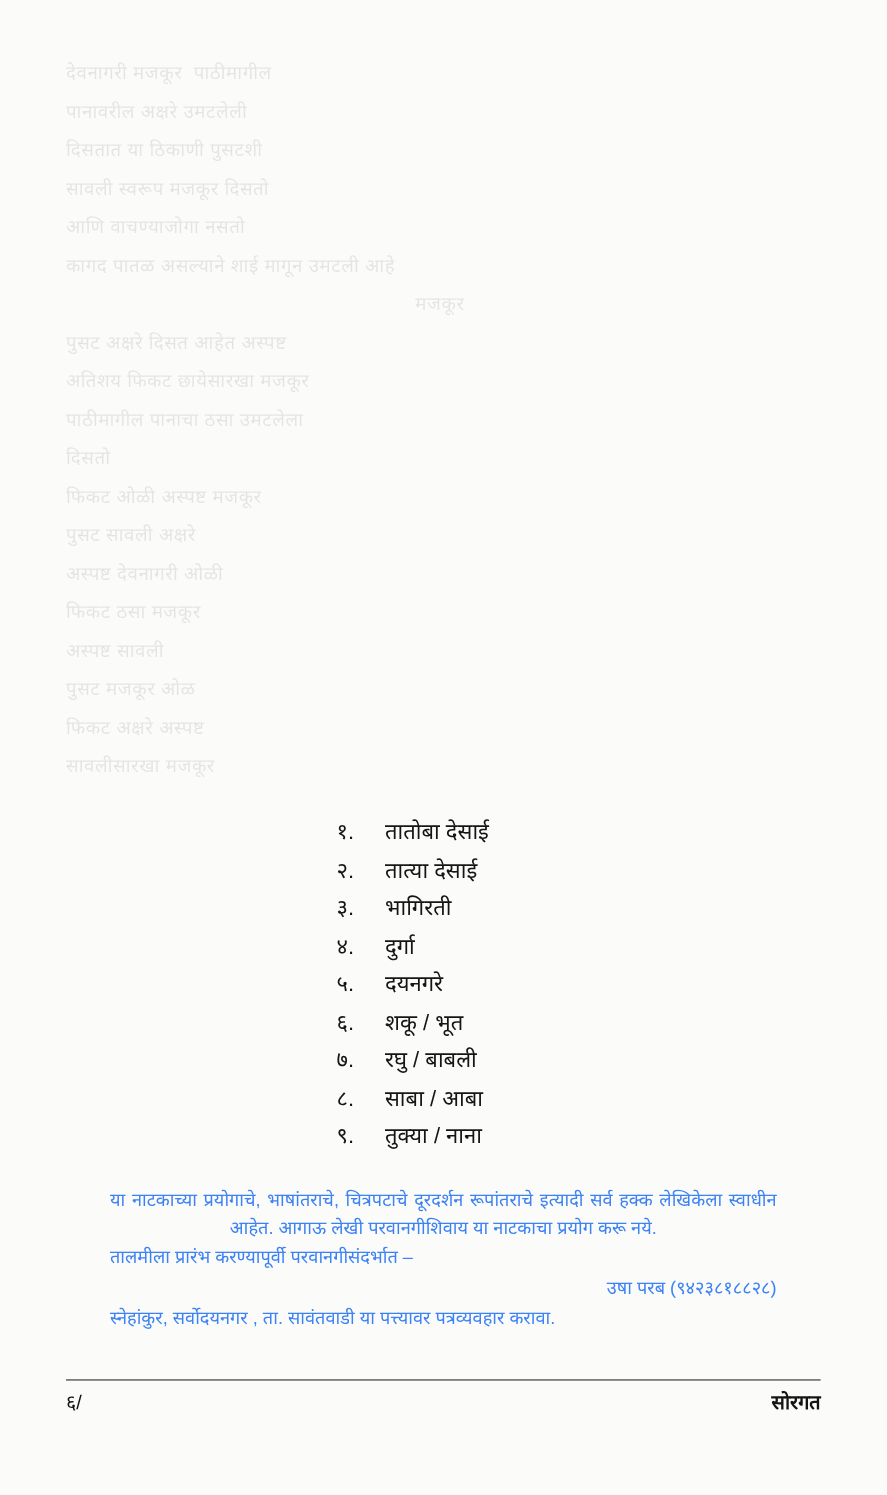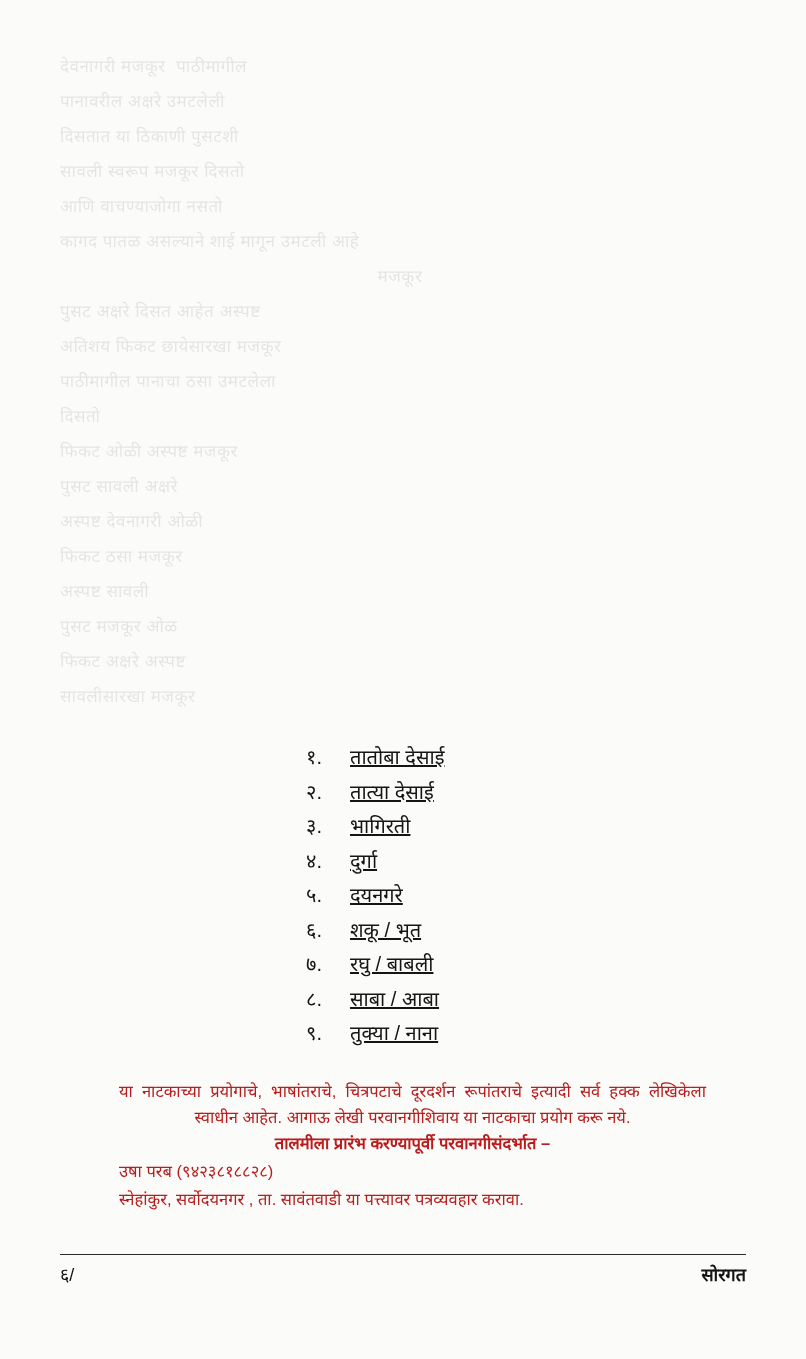--- a/index.html
+++ b/index.html
@@ -70,43 +70,39 @@
     color: #151515;
     padding-left: 306px;
   }
   .cast-num {
     width: 44px;
     flex: 0 0 44px;
     text-align: left;
   }
   .cast-name {
     flex: 0 0 auto;
-    text-decoration: underline;
   }
 
   .notice {
     position: absolute;
     left: 100px;
     right: 100px;
     top: 1078px;
     font-size: 16.5px;
     line-height: 26px;
-    color: #b91c1c;
-    margin-left: 19px;
+    color: #3b82f6;
   }
   .notice .p1 {
     text-align: justify;
     text-align-last: center;
   }
   .notice .line-center {
-    text-align: center;
-    font-weight: bold;
   }
   .notice .contact {
-    text-align: left;
+    text-align: right;
     margin-top: 2px;
   }
   .notice .address {
     margin-top: 2px;
   }
 
   .rule {
     position: absolute;
     left: 60px;
     right: 60px;

